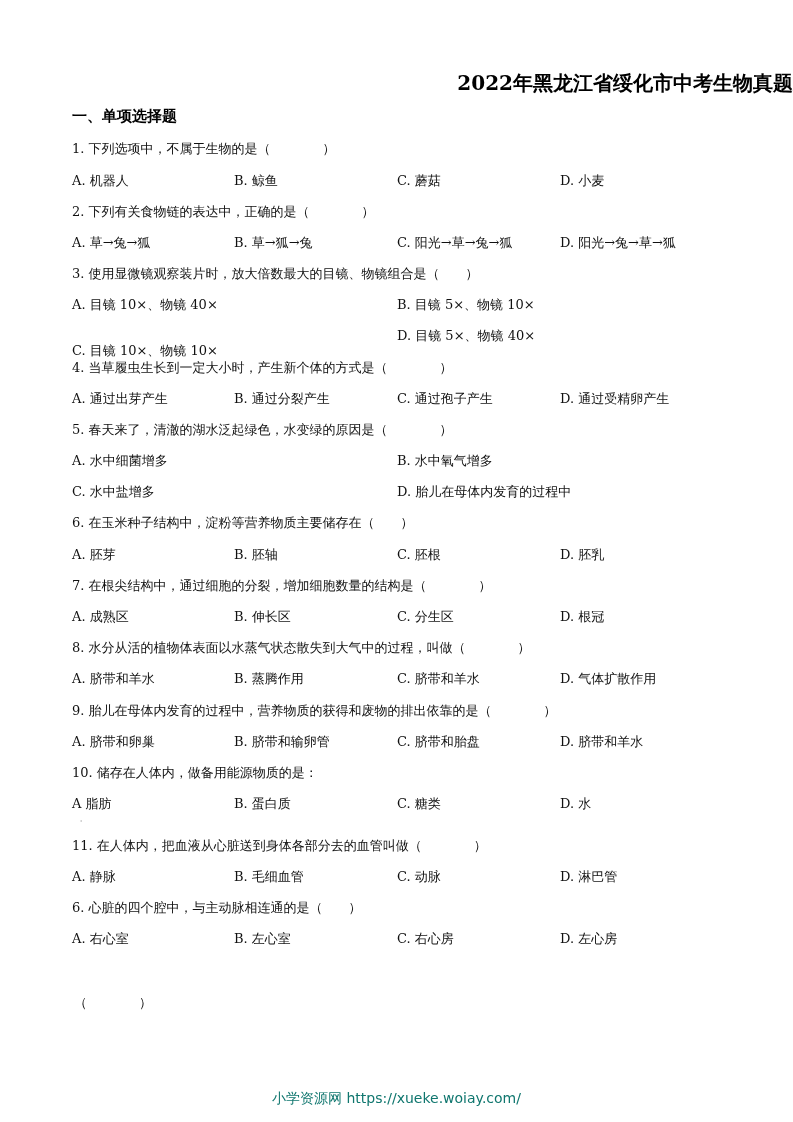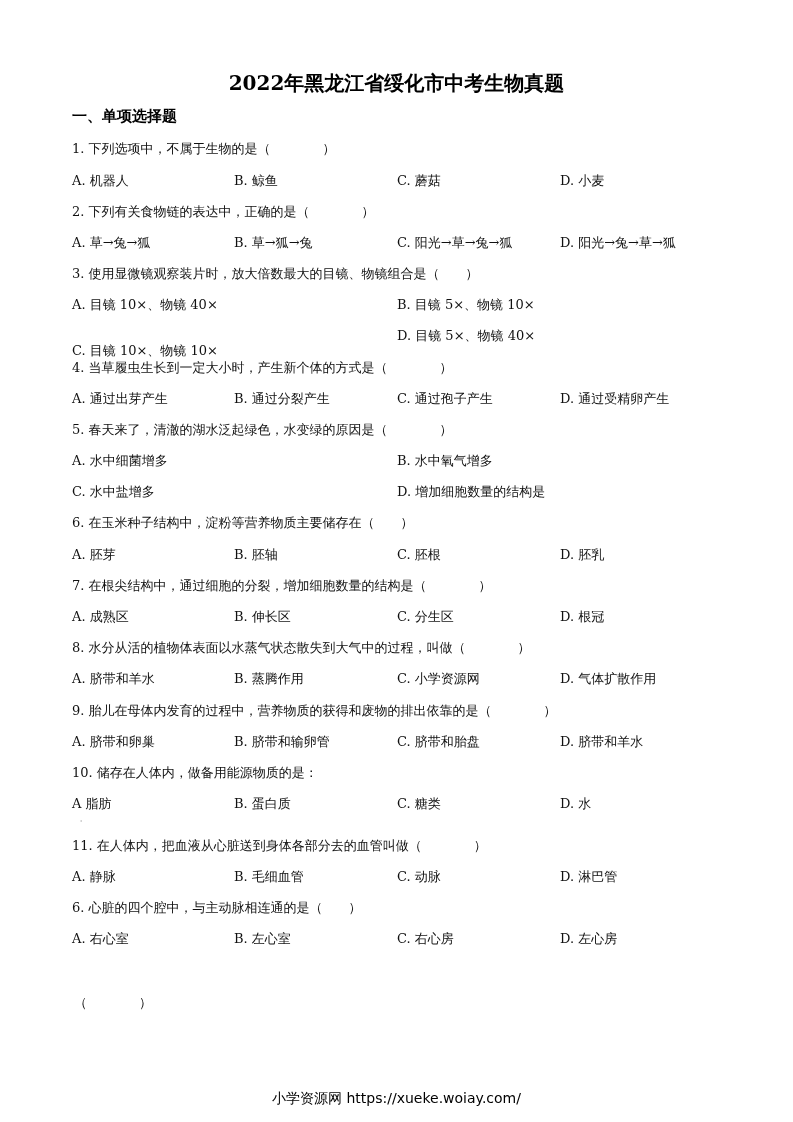--- a/index.html
+++ b/index.html
@@ -1,25 +1,25 @@
 <!DOCTYPE html>
 <html><head>
   <meta charset="utf-8">
   <style>
     html, body { margin: 0; padding: 0; background: #ffffff; }
     body { width: 793px; height: 1122px; position: relative; overflow: hidden;
            font-family: "DejaVu Serif", "Liberation Serif", serif; color: #111; }
     .page { position: absolute; left: 0; top: 0; width: 793px; height: 1122px; background: #fff; }
-    .title { position: absolute; top: 70px; left: 0; width: 793px; text-align: center;
+    .title { position: absolute; top: 70px; left: 0; width: 793px; text-align: right;
              font-size: 20px; font-weight: bold; letter-spacing: 0px; color: #000; }
     .section { position: absolute; left: 72px; top: 107px; font-size: 15px; font-weight: bold; color: #000; }
     .line { position: absolute; left: 72px; font-size: 13px; white-space: nowrap; line-height: 18px; }
     .opt { position: absolute; font-size: 13px; white-space: nowrap; line-height: 18px; }
     .footer { position: absolute; top: 1090px; left: 0; width: 793px; text-align: center;
-              font-family: "DejaVu Sans", "Liberation Sans", sans-serif; font-size: 14px; color: #000000; }
+              font-family: "DejaVu Sans", "Liberation Sans", sans-serif; font-size: 14px; color: #0f766e; }
     .dot { position: absolute; left: 80px; top: 818px; font-size: 8px; color: #999; }
   </style>
 </head>
 <body>
 
 <div class="page">
 
   <div class="title">2022年黑龙江省绥化市中考生物真题</div>
   <div class="section">一、单项选择题</div>
 
@@ -44,38 +44,38 @@
   <div class="line" style="top:359px">4. 当草履虫生长到一定大小时，产生新个体的方式是（　　　　）</div>
   <div class="opt" style="left:72px;top:390px">A. 通过出芽产生</div>
   <div class="opt" style="left:234px;top:390px">B. 通过分裂产生</div>
   <div class="opt" style="left:397px;top:390px">C. 通过孢子产生</div>
   <div class="opt" style="left:560px;top:390px">D. 通过受精卵产生</div>
 
   <div class="line" style="top:421px">5. 春天来了，清澈的湖水泛起绿色，水变绿的原因是（　　　　）</div>
   <div class="opt" style="left:72px;top:452px">A.  水中细菌增多</div>
   <div class="opt" style="left:397px;top:452px">B.  水中氧气增多</div>
   <div class="opt" style="left:72px;top:483px">C.  水中盐增多</div>
-  <div class="opt" style="left:397px;top:483px">D.  增加细胞数量的结构是</div>
+  <div class="opt" style="left:397px;top:483px">D.  胎儿在母体内发育的过程中</div>
 
   <div class="line" style="top:514px">6. 在玉米种子结构中，淀粉等营养物质主要储存在（　　）</div>
   <div class="opt" style="left:72px;top:546px">A.  胚芽</div>
   <div class="opt" style="left:234px;top:546px">B.  胚轴</div>
   <div class="opt" style="left:397px;top:546px">C.  胚根</div>
   <div class="opt" style="left:560px;top:546px">D.  胚乳</div>
 
   <div class="line" style="top:577px">7. 在根尖结构中，通过细胞的分裂，增加细胞数量的结构是（　　　　）</div>
   <div class="opt" style="left:72px;top:608px">A.  成熟区</div>
   <div class="opt" style="left:234px;top:608px">B.  伸长区</div>
   <div class="opt" style="left:397px;top:608px">C.  分生区</div>
   <div class="opt" style="left:560px;top:608px">D.  根冠</div>
 
   <div class="line" style="top:639px">8. 水分从活的植物体表面以水蒸气状态散失到大气中的过程，叫做（　　　　）</div>
   <div class="opt" style="left:72px;top:670px">A.  脐带和羊水</div>
   <div class="opt" style="left:234px;top:670px">B.  蒸腾作用</div>
-  <div class="opt" style="left:397px;top:670px">C.  小学资源网</div>
+  <div class="opt" style="left:397px;top:670px">C.  脐带和羊水</div>
   <div class="opt" style="left:560px;top:670px">D.  气体扩散作用</div>
 
   <div class="line" style="top:702px">9. 胎儿在母体内发育的过程中，营养物质的获得和废物的排出依靠的是（　　　　）</div>
   <div class="opt" style="left:72px;top:733px">A.  脐带和卵巢</div>
   <div class="opt" style="left:234px;top:733px">B.  脐带和输卵管</div>
   <div class="opt" style="left:397px;top:733px">C.  脐带和胎盘</div>
   <div class="opt" style="left:560px;top:733px">D.  脐带和羊水</div>
 
   <div class="line" style="top:764px">10. 储存在人体内，做备用能源物质的是：</div>
   <div class="opt" style="left:72px;top:795px">A  脂肪</div>

